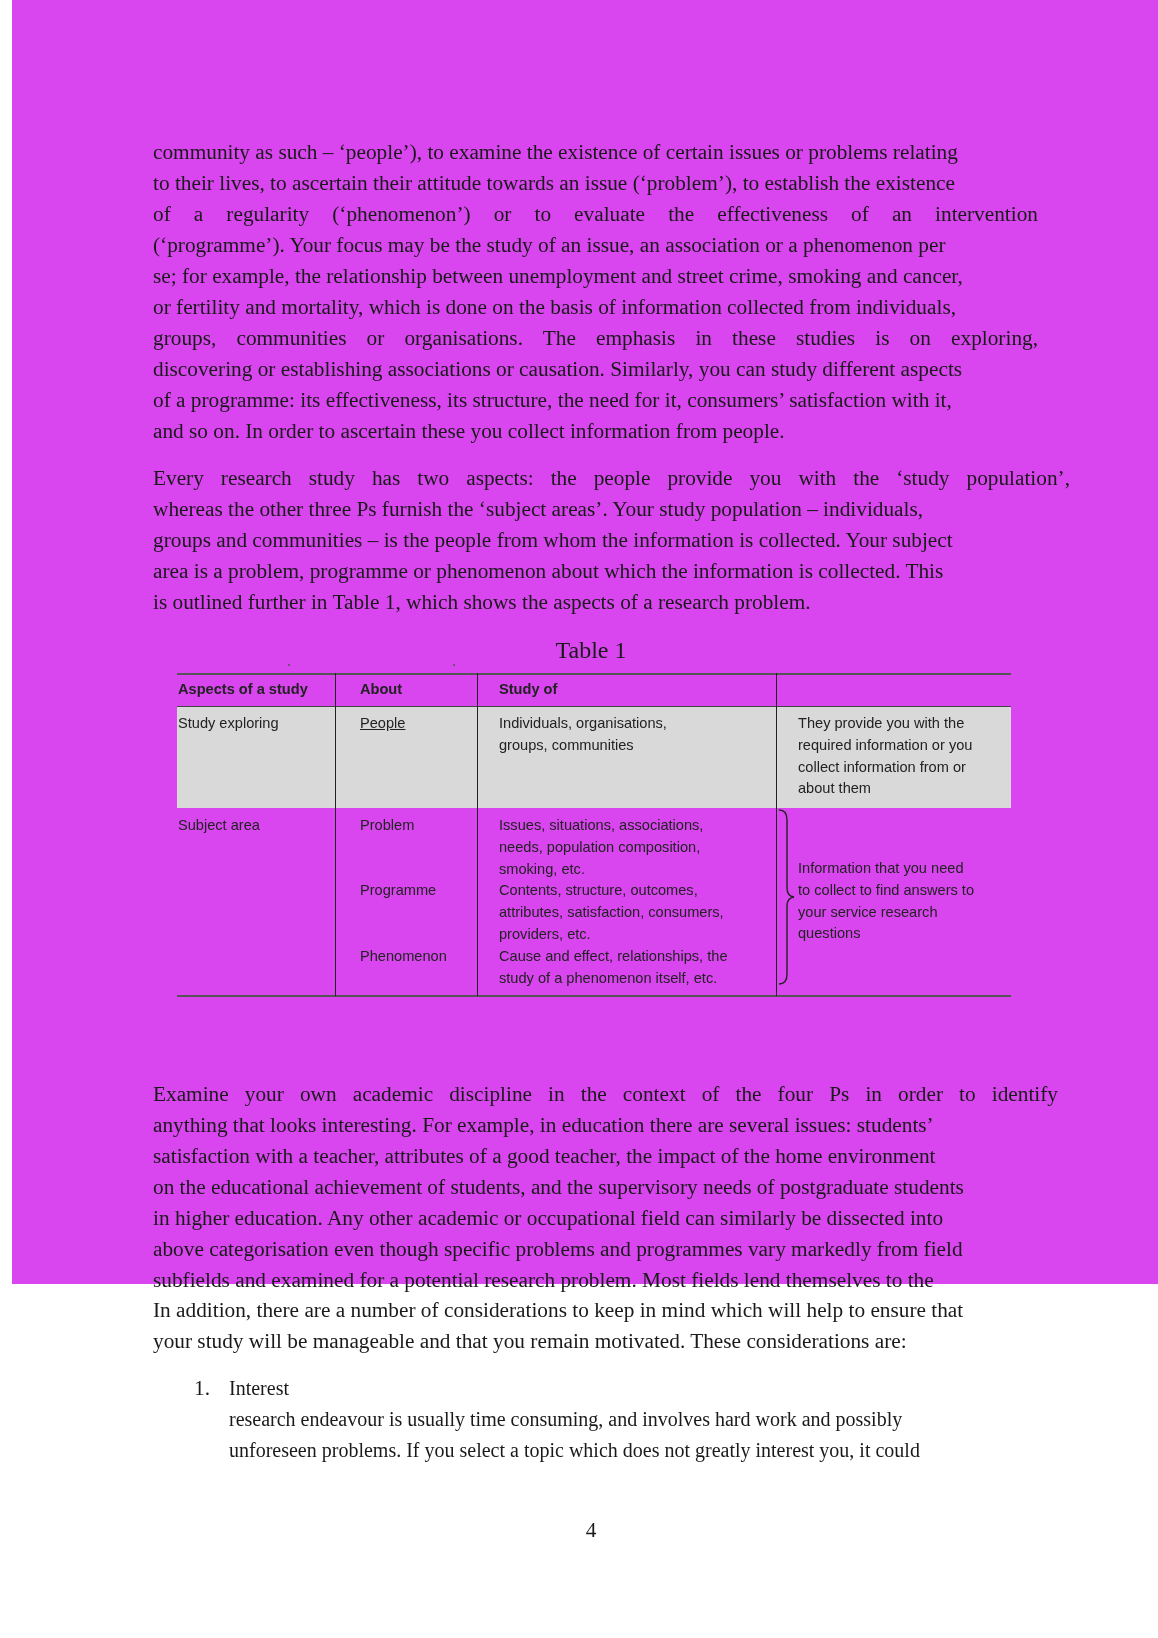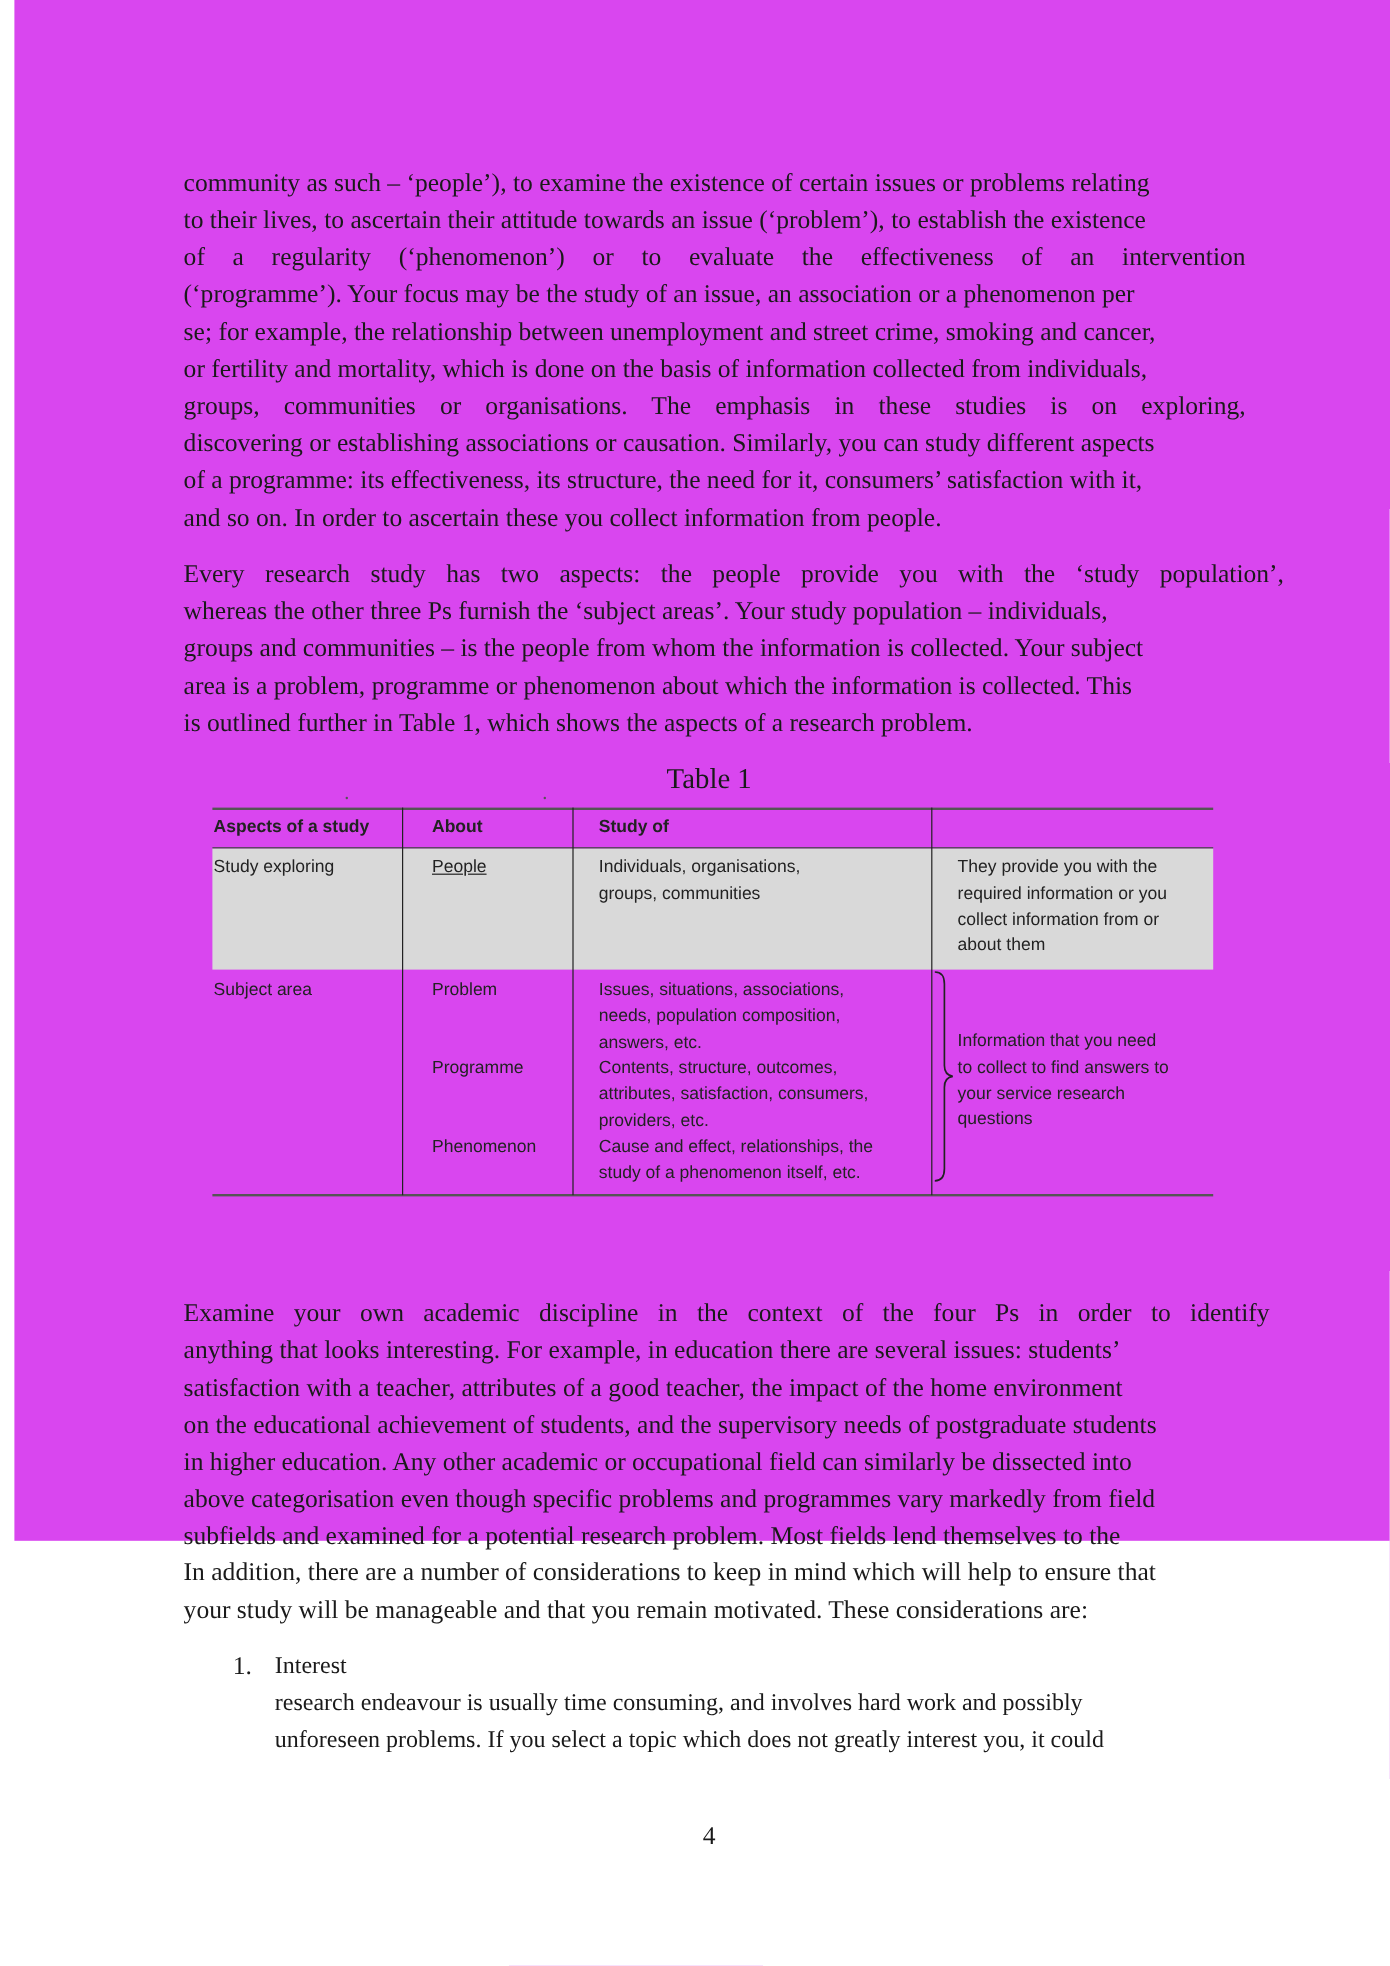--- a/index.html
+++ b/index.html
@@ -86,21 +86,21 @@
       <div>about them</div>
     </div>
 
     <div class="cell" style="left:1px; top:142px;">Subject area</div>
     <div class="cell" style="left:183px; top:142px;">Problem</div>
     <div class="cell" style="left:183px; top:207px;">Programme</div>
     <div class="cell" style="left:183px; top:273px;">Phenomenon</div>
     <div class="cell" style="left:322px; top:142px;">
       <div>Issues, situations, associations,</div>
       <div>needs, population composition,</div>
-      <div>answers, etc.</div>
+      <div>smoking, etc.</div>
       <div>Contents, structure, outcomes,</div>
       <div>attributes, satisfaction, consumers,</div>
       <div>providers, etc.</div>
       <div>Cause and effect, relationships, the</div>
       <div>study of a phenomenon itself, etc.</div>
     </div>
     <svg class="brace" viewBox="0 0 20 178">
       <path d="M2 2 Q10 2 10 12 L10 80 Q10 88 17 89 Q10 90 10 98 L10 166 Q10 176 2 176" fill="none" stroke="#222" stroke-width="1.4"></path>
     </svg>
     <div class="cell" style="left:621px; top:185px;">

